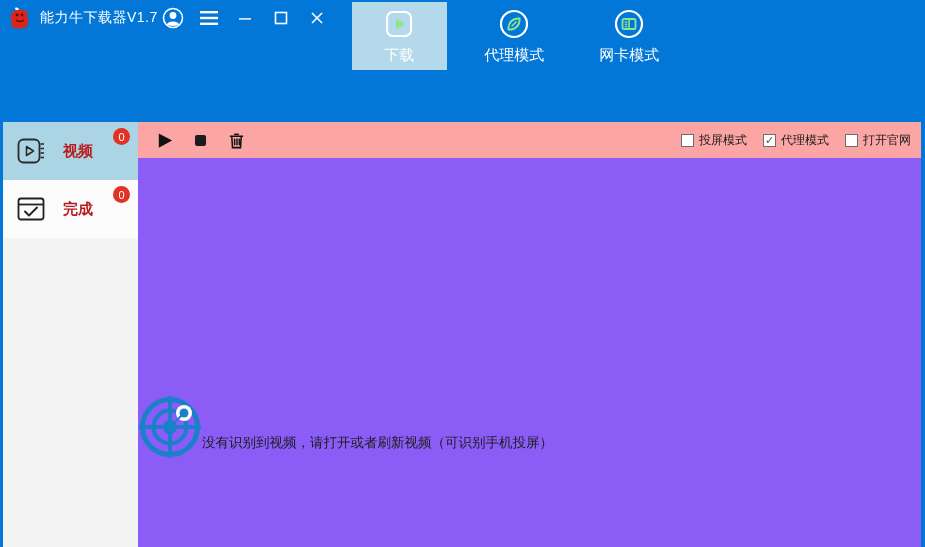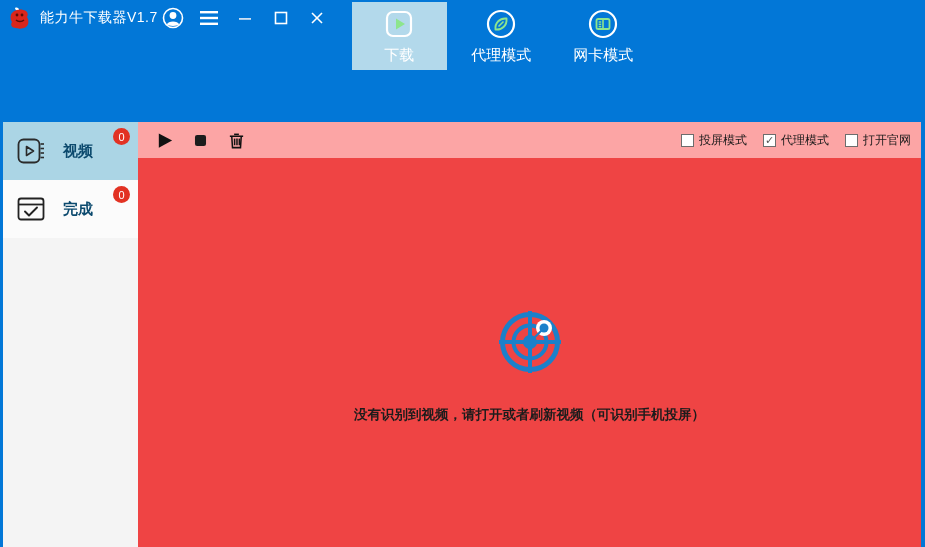--- a/index.html
+++ b/index.html
@@ -10,45 +10,45 @@
   
   .header { height:122px; background:#0277d7; flex:0 0 auto; display:flex; flex-direction:row; }
   .titlebar { height:36px; display:flex; align-items:center; padding:0 10px 0 8px; }
   .app-icon { width:24px; height:24px; margin-right:8px; flex:0 0 auto; }
   .app-title { color:#fff; font-size:14px; letter-spacing:.5px; }
   .titlebar-spacer { flex:1; }
   .tb-btn { width:30px; height:26px; display:flex; align-items:center; justify-content:center; cursor:default; }
   .tb-btn + .tb-btn { margin-left:6px; }
 
   
-  .toolbar { flex:1; display:flex; align-items:flex-start; padding:2px 0 0 10px; gap:7px; }
+  .toolbar { flex:1; display:flex; align-items:flex-start; padding:2px 0 0 10px; gap:20px; }
   .tool-btn { min-width:95px; height:68px; display:flex; flex-direction:column; align-items:center; justify-content:flex-start; padding:4px 10px 0 10px; color:#fff; }
   .tool-btn.active { background:#b3d9eb; }
   .tool-btn .t-icon { height:36px; display:flex; align-items:center; justify-content:center; }
   .tool-btn .t-label { font-size:15px; margin-top:4px; white-space:nowrap; }
 
   
   .body-row { flex:1; display:flex; border-left:3px solid #0277d7; border-right:4px solid #0277d7; min-height:0; }
   .sidebar { width:135px; background:#f4f4f4; flex:0 0 auto; }
   .side-item { height:58px; position:relative; display:flex; align-items:center; padding-left:13px; background:#fbfbfb; cursor:default; }
   .side-item.active { background:#abd5e5; }
   .side-item .s-icon { width:30px; height:30px; display:flex; align-items:center; justify-content:center; }
-  .side-item .s-label { font-size:15px; font-weight:bold; color:#0c4a6e; margin-left:17px; }
+  .side-item .s-label { font-size:15px; font-weight:bold; color:#b91c1c; margin-left:17px; }
   .badge { position:absolute; top:6px; right:8px; min-width:17px; height:17px; border-radius:50%; background:#e23223; color:#fff; font-size:11px; display:flex; align-items:center; justify-content:center; }
 
   .main { flex:1; display:flex; flex-direction:column; min-width:0; }
   .listbar { height:36px; background:#fca5a5; display:flex; align-items:center; padding:0 10px 0 13px; flex:0 0 auto; }
   .listbar .act { width:26px; height:22px; display:flex; align-items:center; justify-content:center; margin-right:10px; cursor:default; }
   .listbar-spacer { flex:1; }
   .mode { display:flex; align-items:center; margin-left:16px; cursor:default; }
   .mode-box { width:13px; height:13px; border:1px solid #6d6d6d; background:#fff; display:flex; align-items:center; justify-content:center; font-size:11px; line-height:11px; color:#555; }
   .mode-box.checked::after { content:"✓"; }
   .mode-label { font-size:12px; color:#1a1a1a; margin-left:5px; white-space:nowrap; }
 
-  .content { flex:1; background:#ef4444; display:flex; flex-direction:column; align-items:center; padding-top:152px;font-weight:bold; }
+  .content { flex:1; background:#8b5cf6; display:flex; flex-direction:row; align-items:center; padding-top:152px; }
   .empty-msg { margin-top:28px; font-size:13.5px; color:#1c1c1c; }
 </style>
 </head>
 <body>
 
 <div class="window">
 
   <div class="header">
     <div class="titlebar">
       <span class="app-icon">

